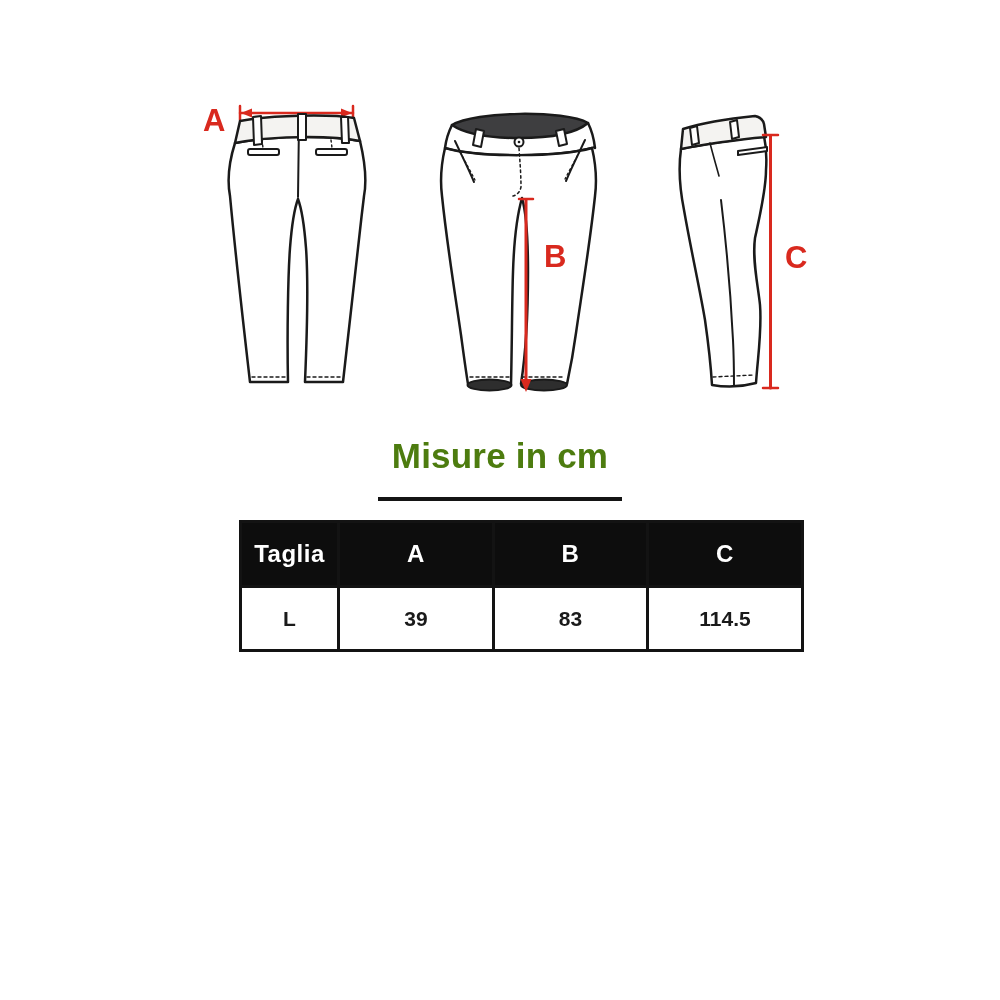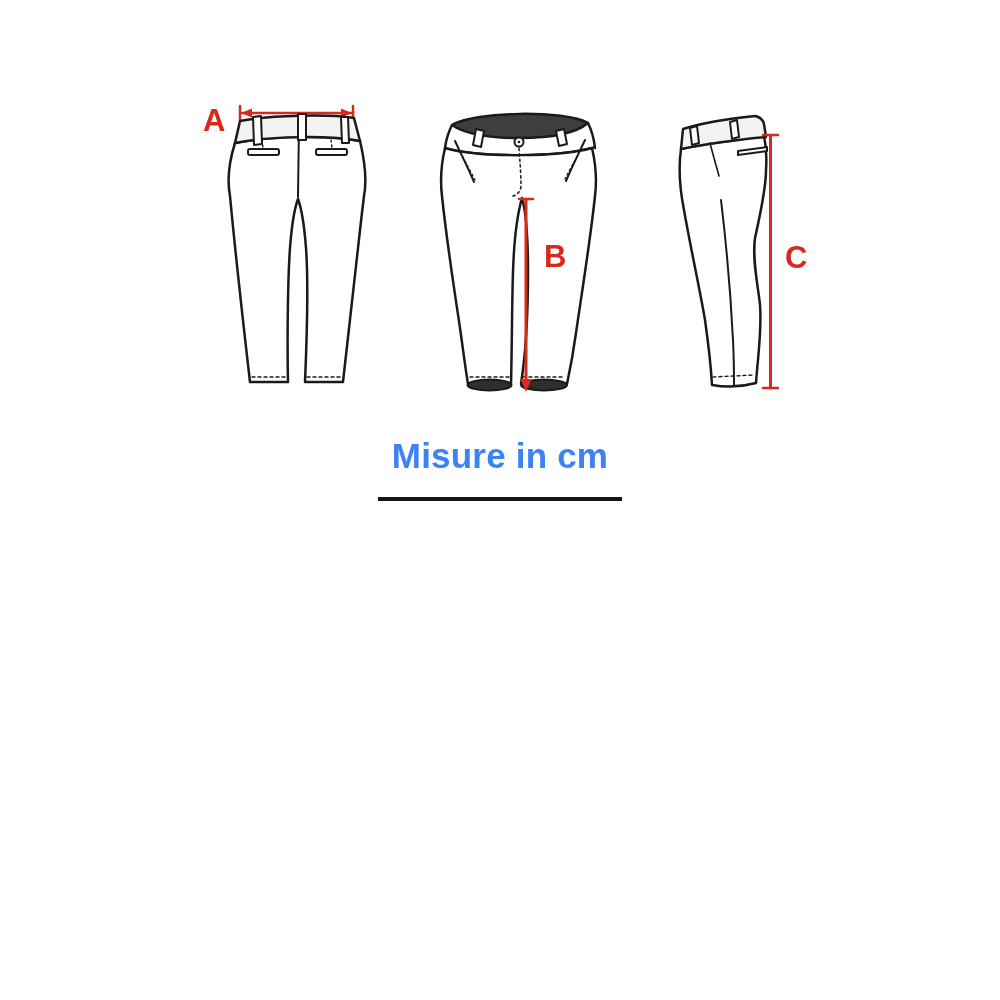--- a/index.html
+++ b/index.html
@@ -4,21 +4,21 @@
 <style>
   html,body{margin:0;padding:0;background:#fff;}
   body{width:1000px;height:1000px;position:relative;font-family:"Liberation Sans",sans-serif;overflow:hidden;}
   .canvas{position:absolute;inset:0;background:#fff;}
   svg{position:absolute;left:0;top:0;}
   .mlabel{position:absolute;color:#d9291e;font-weight:800;font-size:31px;line-height:1;letter-spacing:0;}
   .mlabel-a{left:203px;top:105px;}
   .mlabel-b{left:544px;top:241px;}
   .mlabel-c{left:785px;top:242px;}
   .section-title{position:absolute;left:0;top:436px;width:1000px;margin:0;text-align:center;
-    font-size:35px;font-weight:800;color:#3b82f6;letter-spacing:0.2px;}
+    font-size:35px;font-weight:800;color:#4d7c0f;letter-spacing:0.2px;}
   .title-underline{position:absolute;left:378px;top:497px;width:244px;height:4px;background:#141414;}
   table.size-table{position:absolute;left:239px;top:520px;width:562px;border-collapse:collapse;table-layout:fixed;}
   table.size-table th,table.size-table td{border:3px solid #131313;text-align:center;vertical-align:middle;padding:0;}
   table.size-table th{height:62px;background:#0d0d0d;color:#ffffff;font-size:24px;font-weight:bold;letter-spacing:0.5px;}
   table.size-table td{height:61px;background:#ffffff;color:#1a1a1a;font-size:21px;font-weight:bold;}
   col.c-taglia{width:98px;} col.c-a{width:155px;} col.c-b{width:154px;} col.c-c{width:155px;}
 </style>
 </head>
 <body>
 
@@ -121,14 +121,38 @@
     </g>
   </svg>
 
   <div class="mlabel mlabel-a">A</div>
   <div class="mlabel mlabel-b">B</div>
   <div class="mlabel mlabel-c">C</div>
 
   <h1 class="section-title">Misure in cm</h1>
   <div class="title-underline"></div>
 
+  <table class="size-table">
+    <colgroup>
+      <col class="c-taglia">
+        <col class="c-a">
+        <col class="c-b">
+        <col class="c-c">
+    </colgroup>
+    <thead>
+      <tr>
+        <th>Taglia</th>
+        <th>A</th>
+        <th>B</th>
+        <th>C</th>
+      </tr>
+    </thead>
+    <tbody>
+      <tr>
+        <td>L</td>
+        <td>39</td>
+        <td>83</td>
+        <td>114.5</td>
+      </tr>
+    </tbody>
+  </table>
 
 </div>
 
 </body></html>

